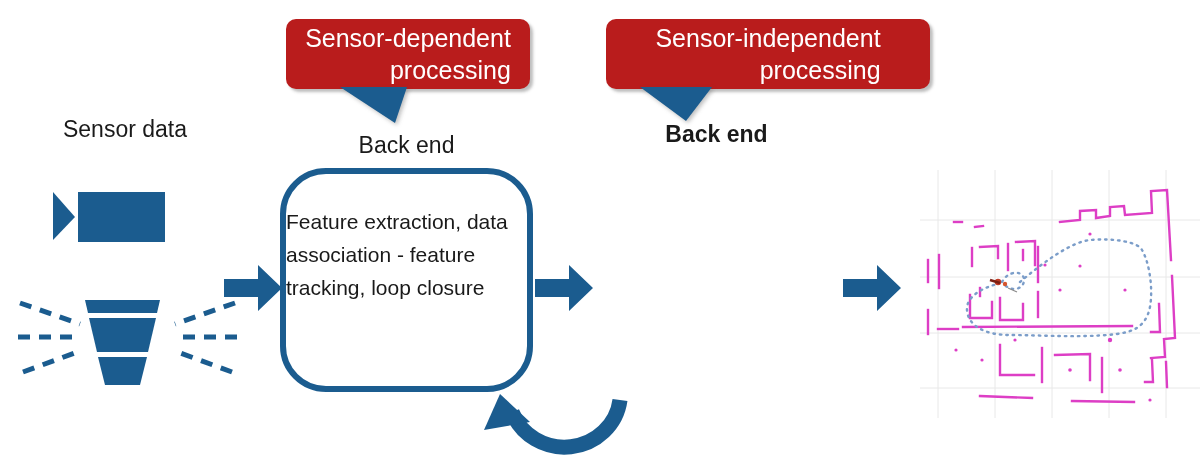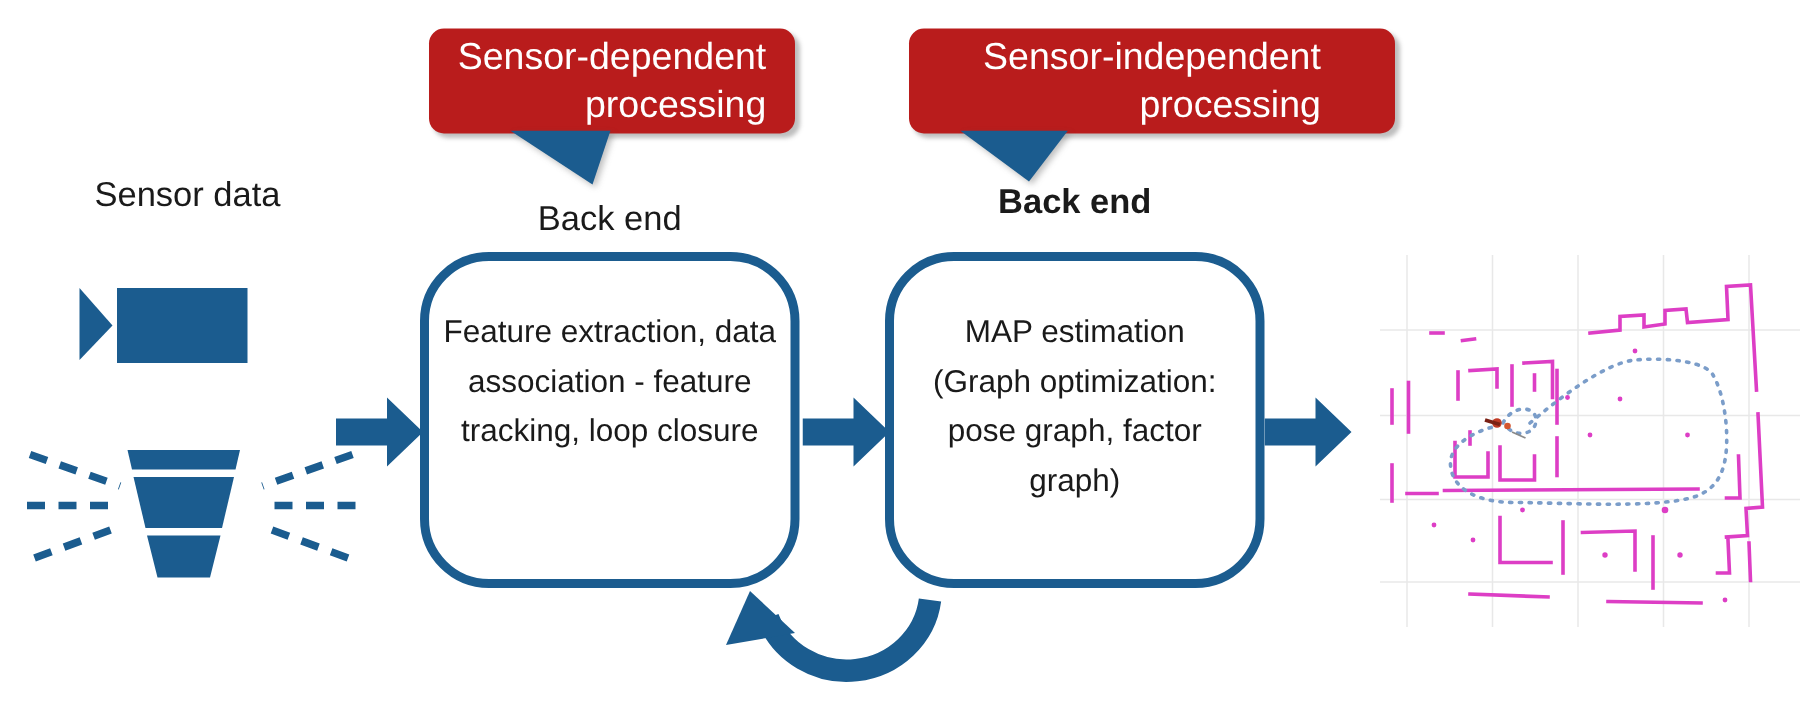--- a/index.html
+++ b/index.html
@@ -17,21 +17,21 @@
   }
   .tail{filter:drop-shadow(2px 2px 2px rgba(70,70,70,.35));}
   
   .lbl{font-size:23px;text-align:center;white-space:pre-line;line-height:1.25;}
   
   .flow-box{
     box-sizing:border-box;width:253px;height:224px;background:#ffffff;
     border:6px solid #1b5c8f;border-radius:46px;
   }
   .flow-box .body{
-    font-size:21px;line-height:1.57;text-align:center;white-space:pre-line;
+    font-size:21px;line-height:1.57;white-space:pre-line;
     margin-top:32px;
   }
   svg{display:block;}
 </style>
 </head>
 <body>
 
 <div class="stage">
 
   <div class="callout abs" style="left:286px;top:19px;width:244px;height:70px;">
@@ -82,26 +82,20 @@
   <svg class="abs" style="left:843px;top:262px;" width="60" height="52" viewBox="0 0 60 52">
     <polygon points="0,17 34,17 34,3 58,26 34,49 34,35 0,35" fill="#1b5c8f"></polygon>
   </svg>
 
   <div class="flow-box abs" style="left:280px;top:168px;">
     <div class="body">Feature extraction, data
 association - feature
 tracking, loop closure</div>
   </div>
 
-  <div class="flow-box abs" style="left:590px;top:168px;">
-    <div class="body">MAP estimation
-(Graph optimization:
-pose graph, factor
-graph)</div>
-  </div>
 
   <svg class="abs" style="left:468px;top:392px;" width="175" height="82" viewBox="0 0 175 82">
     <path d="M 152,8 A 56,54 0 0 1 44,20" fill="none" stroke="#1b5c8f" stroke-width="15"></path>
     <polygon points="16,38 62,30 32,2" fill="#1b5c8f"></polygon>
   </svg>
 
   <svg class="abs" style="left:920px;top:170px;" width="280" height="248" viewBox="0 0 280 248">
 
     <g stroke="#e8e8e8" stroke-width="1">
       <line x1="18" y1="0" x2="18" y2="248"></line>

